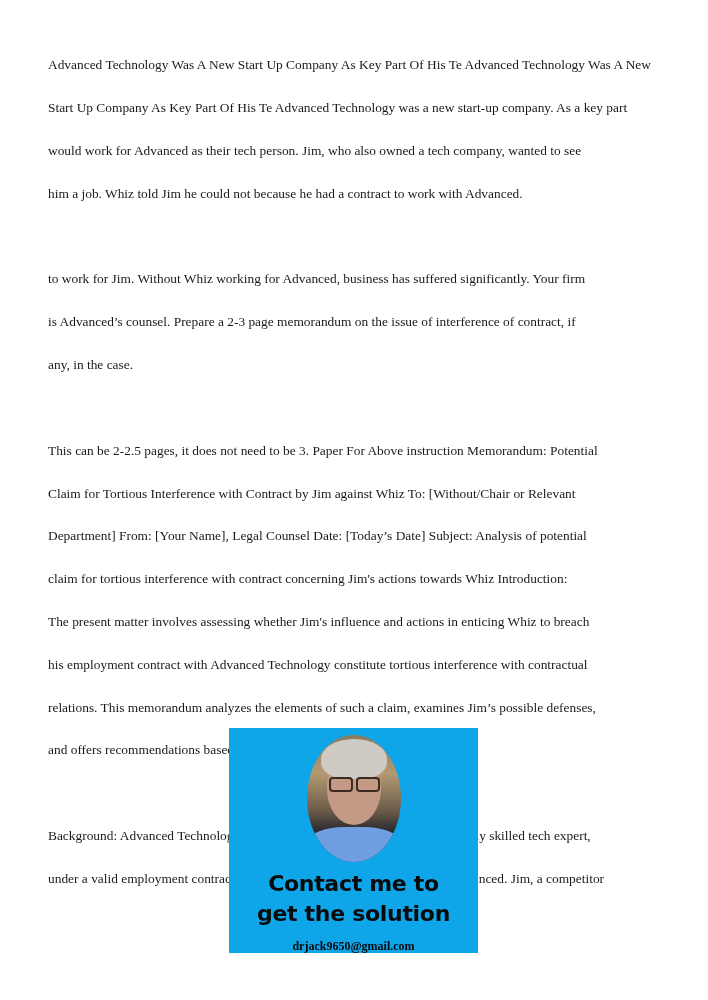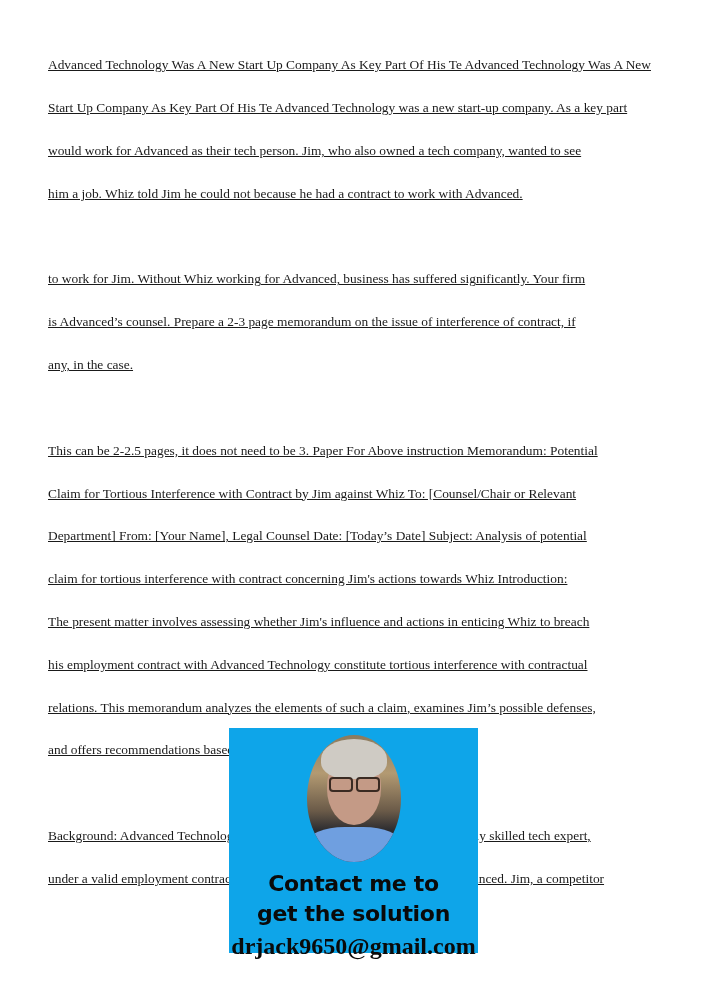--- a/index.html
+++ b/index.html
@@ -23,21 +23,20 @@
       line-height: 21.4px;
       color: #1a1a1a;
     }
     .para {
       margin: 0 0 21.4px 0;
       white-space: pre-line;
     }
     .line {
       display: block;
       white-space: nowrap;
-      text-decoration: underline;
     }
     
     .promo {
       position: absolute;
       left: 229px;
       top: 728px;
       width: 249px;
       height: 225px;
       background: #0ea5e9;
     }
@@ -95,21 +94,21 @@
       letter-spacing: -0.3px;
     }
     .promo-email {
       position: absolute;
       left: 0;
       top: 206px;
       width: 249px;
       text-align: center;
       font-family: "Liberation Serif", "DejaVu Serif", serif;
       font-weight: bold;
-      font-size: 24px;
+      font-size: 12px;
       line-height: 24px;
       color: #0a0a0a;
     }
   </style>
 </head>
 <body>
 
 <div class="page">
 
   <p class="para">
@@ -120,21 +119,21 @@
   </p>
 
   <p class="para">
     <span class="line">to work for Jim. Without Whiz working for Advanced, business has suffered significantly. Your firm</span>
     <span class="line">is Advanced’s counsel. Prepare a 2-3 page memorandum on the issue of interference of contract, if</span>
     <span class="line">any, in the case.</span>
   </p>
 
   <p class="para">
     <span class="line">This can be 2-2.5 pages, it does not need to be 3. Paper For Above instruction Memorandum: Potential</span>
-    <span class="line">Claim for Tortious Interference with Contract by Jim against Whiz To: [Counsel/Chair or Relevant</span>
+    <span class="line">Claim for Tortious Interference with Contract by Jim against Whiz To: [Without/Chair or Relevant</span>
     <span class="line">Department] From: [Your Name], Legal Counsel Date: [Today’s Date] Subject: Analysis of potential</span>
     <span class="line">claim for tortious interference with contract concerning Jim's actions towards Whiz Introduction:</span>
     <span class="line">The present matter involves assessing whether Jim's influence and actions in enticing Whiz to breach</span>
     <span class="line">his employment contract with Advanced Technology constitute tortious interference with contractual</span>
     <span class="line">relations. This memorandum analyzes the elements of such a claim, examines Jim’s possible defenses,</span>
     <span class="line">and offers recommendations based on applicable law.</span>
   </p>
 
   <p class="para">
     <span class="line">Background: Advanced Technology, a start-up company, employed Whz, a highly skilled tech expert,</span>

